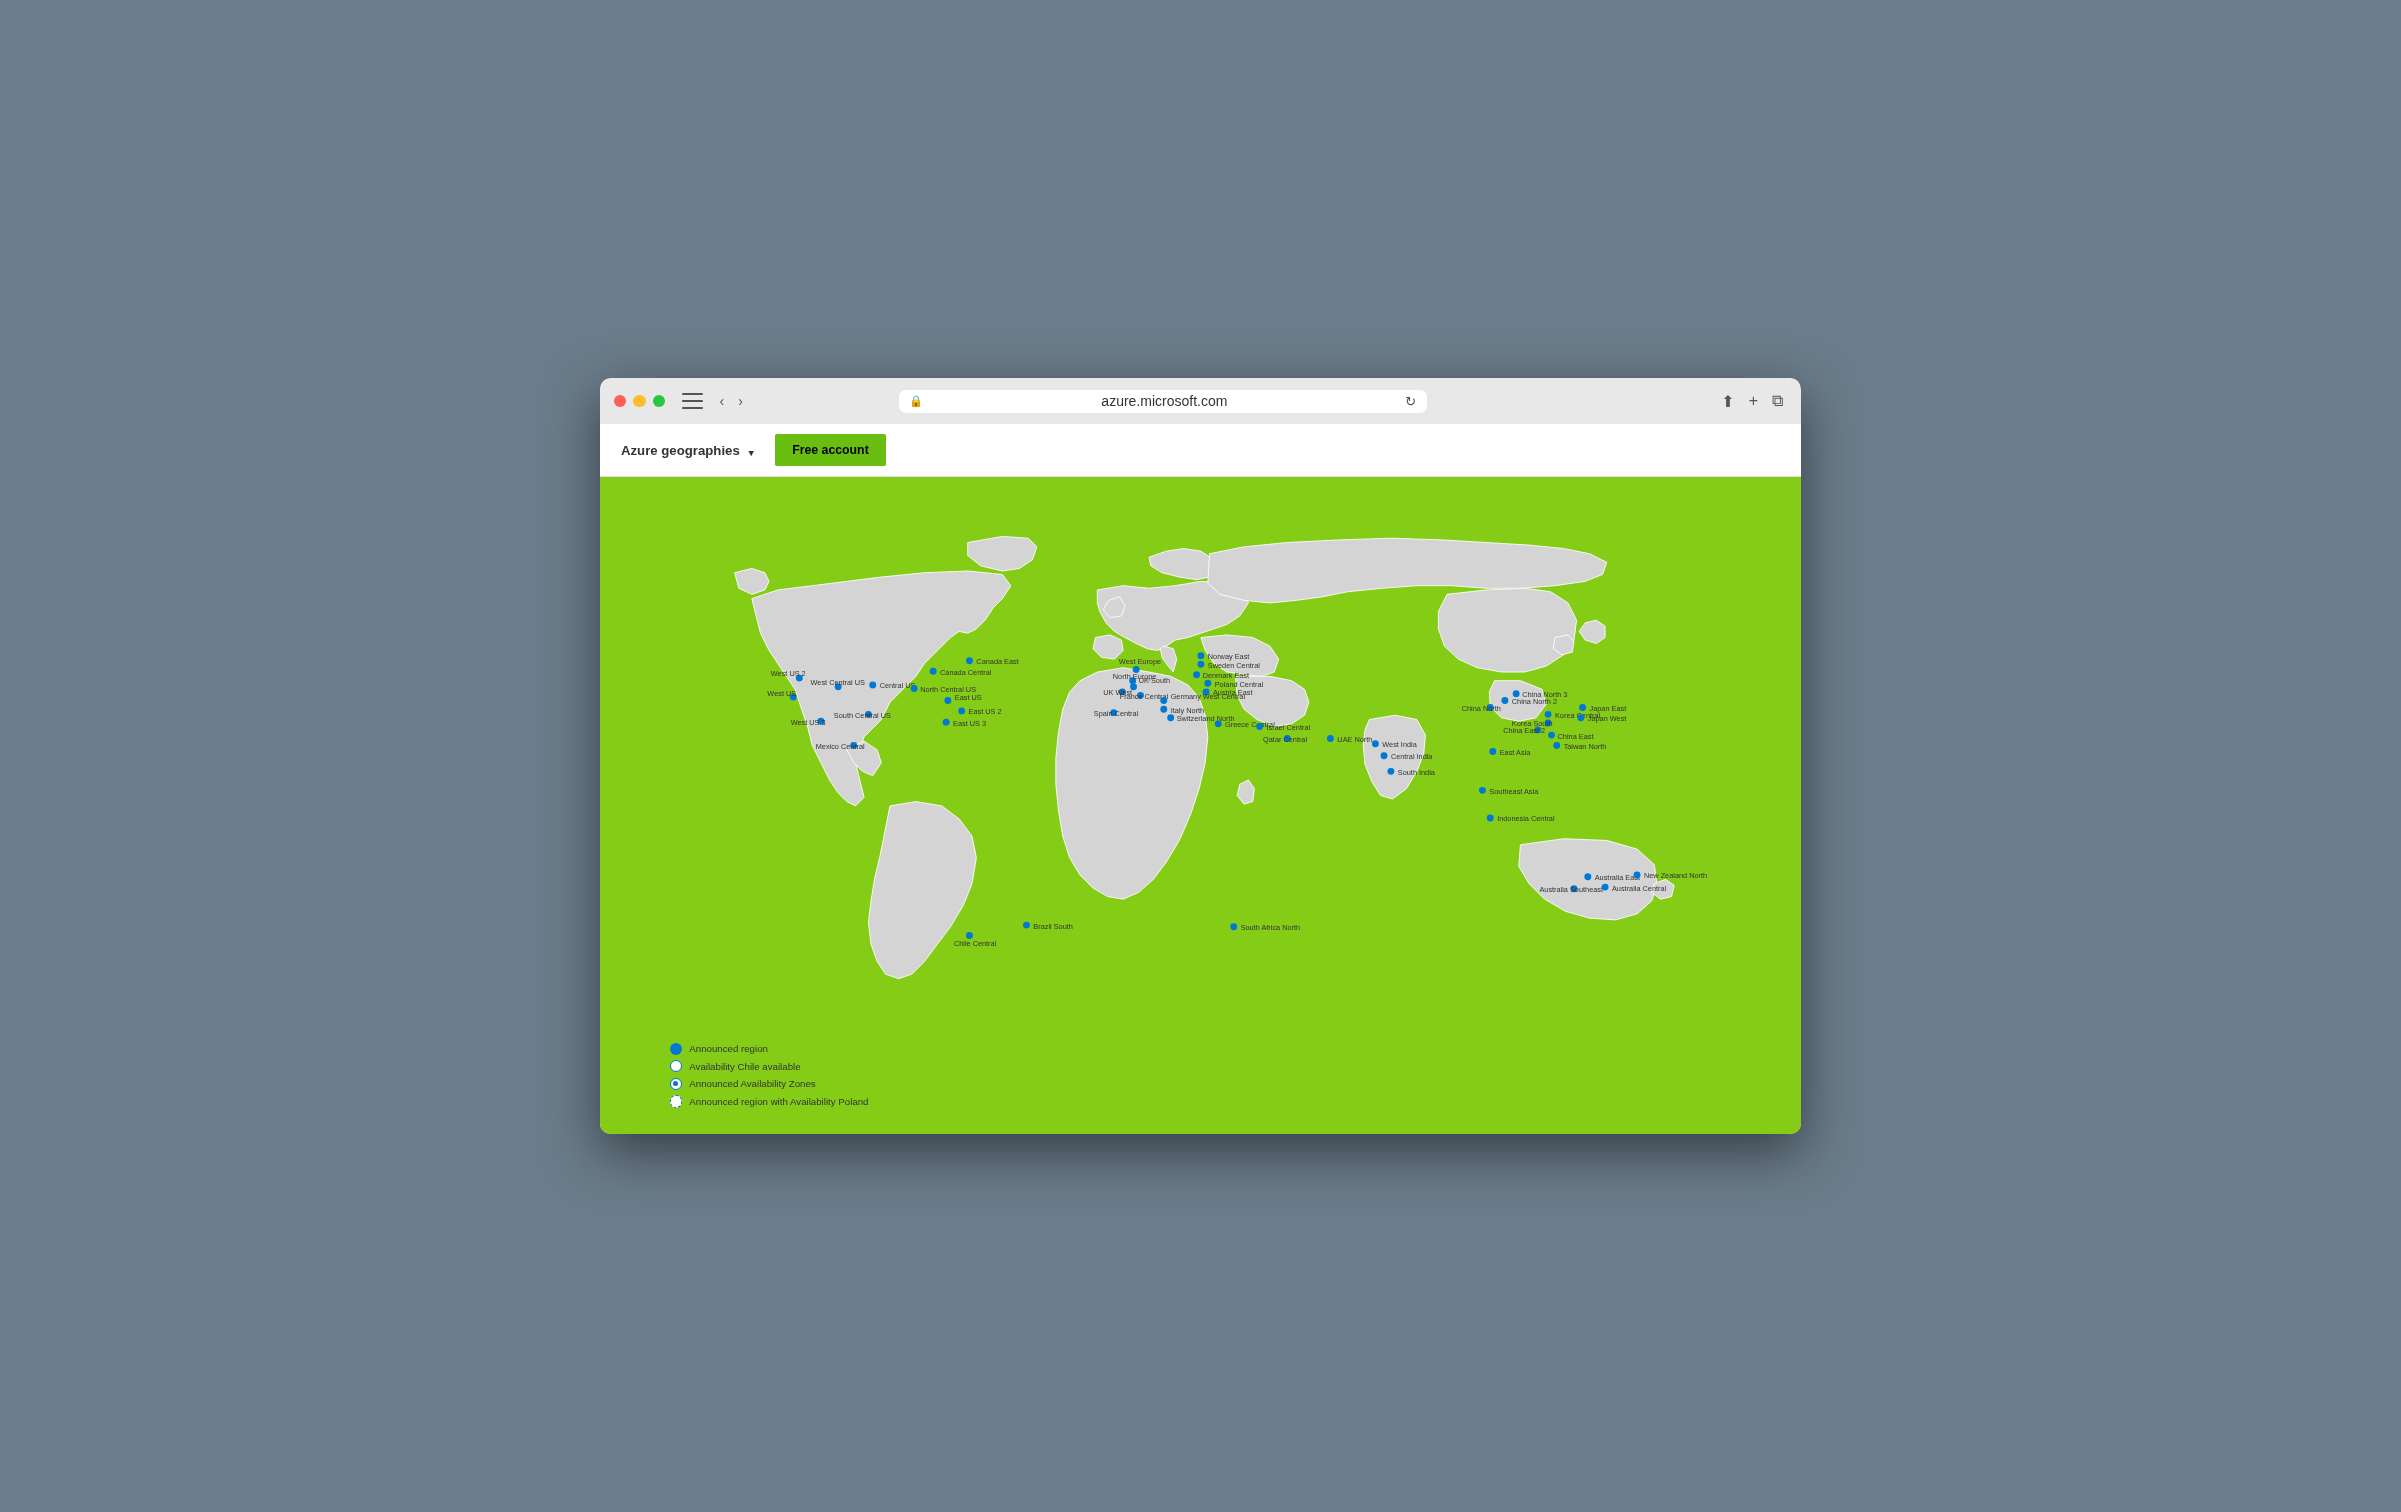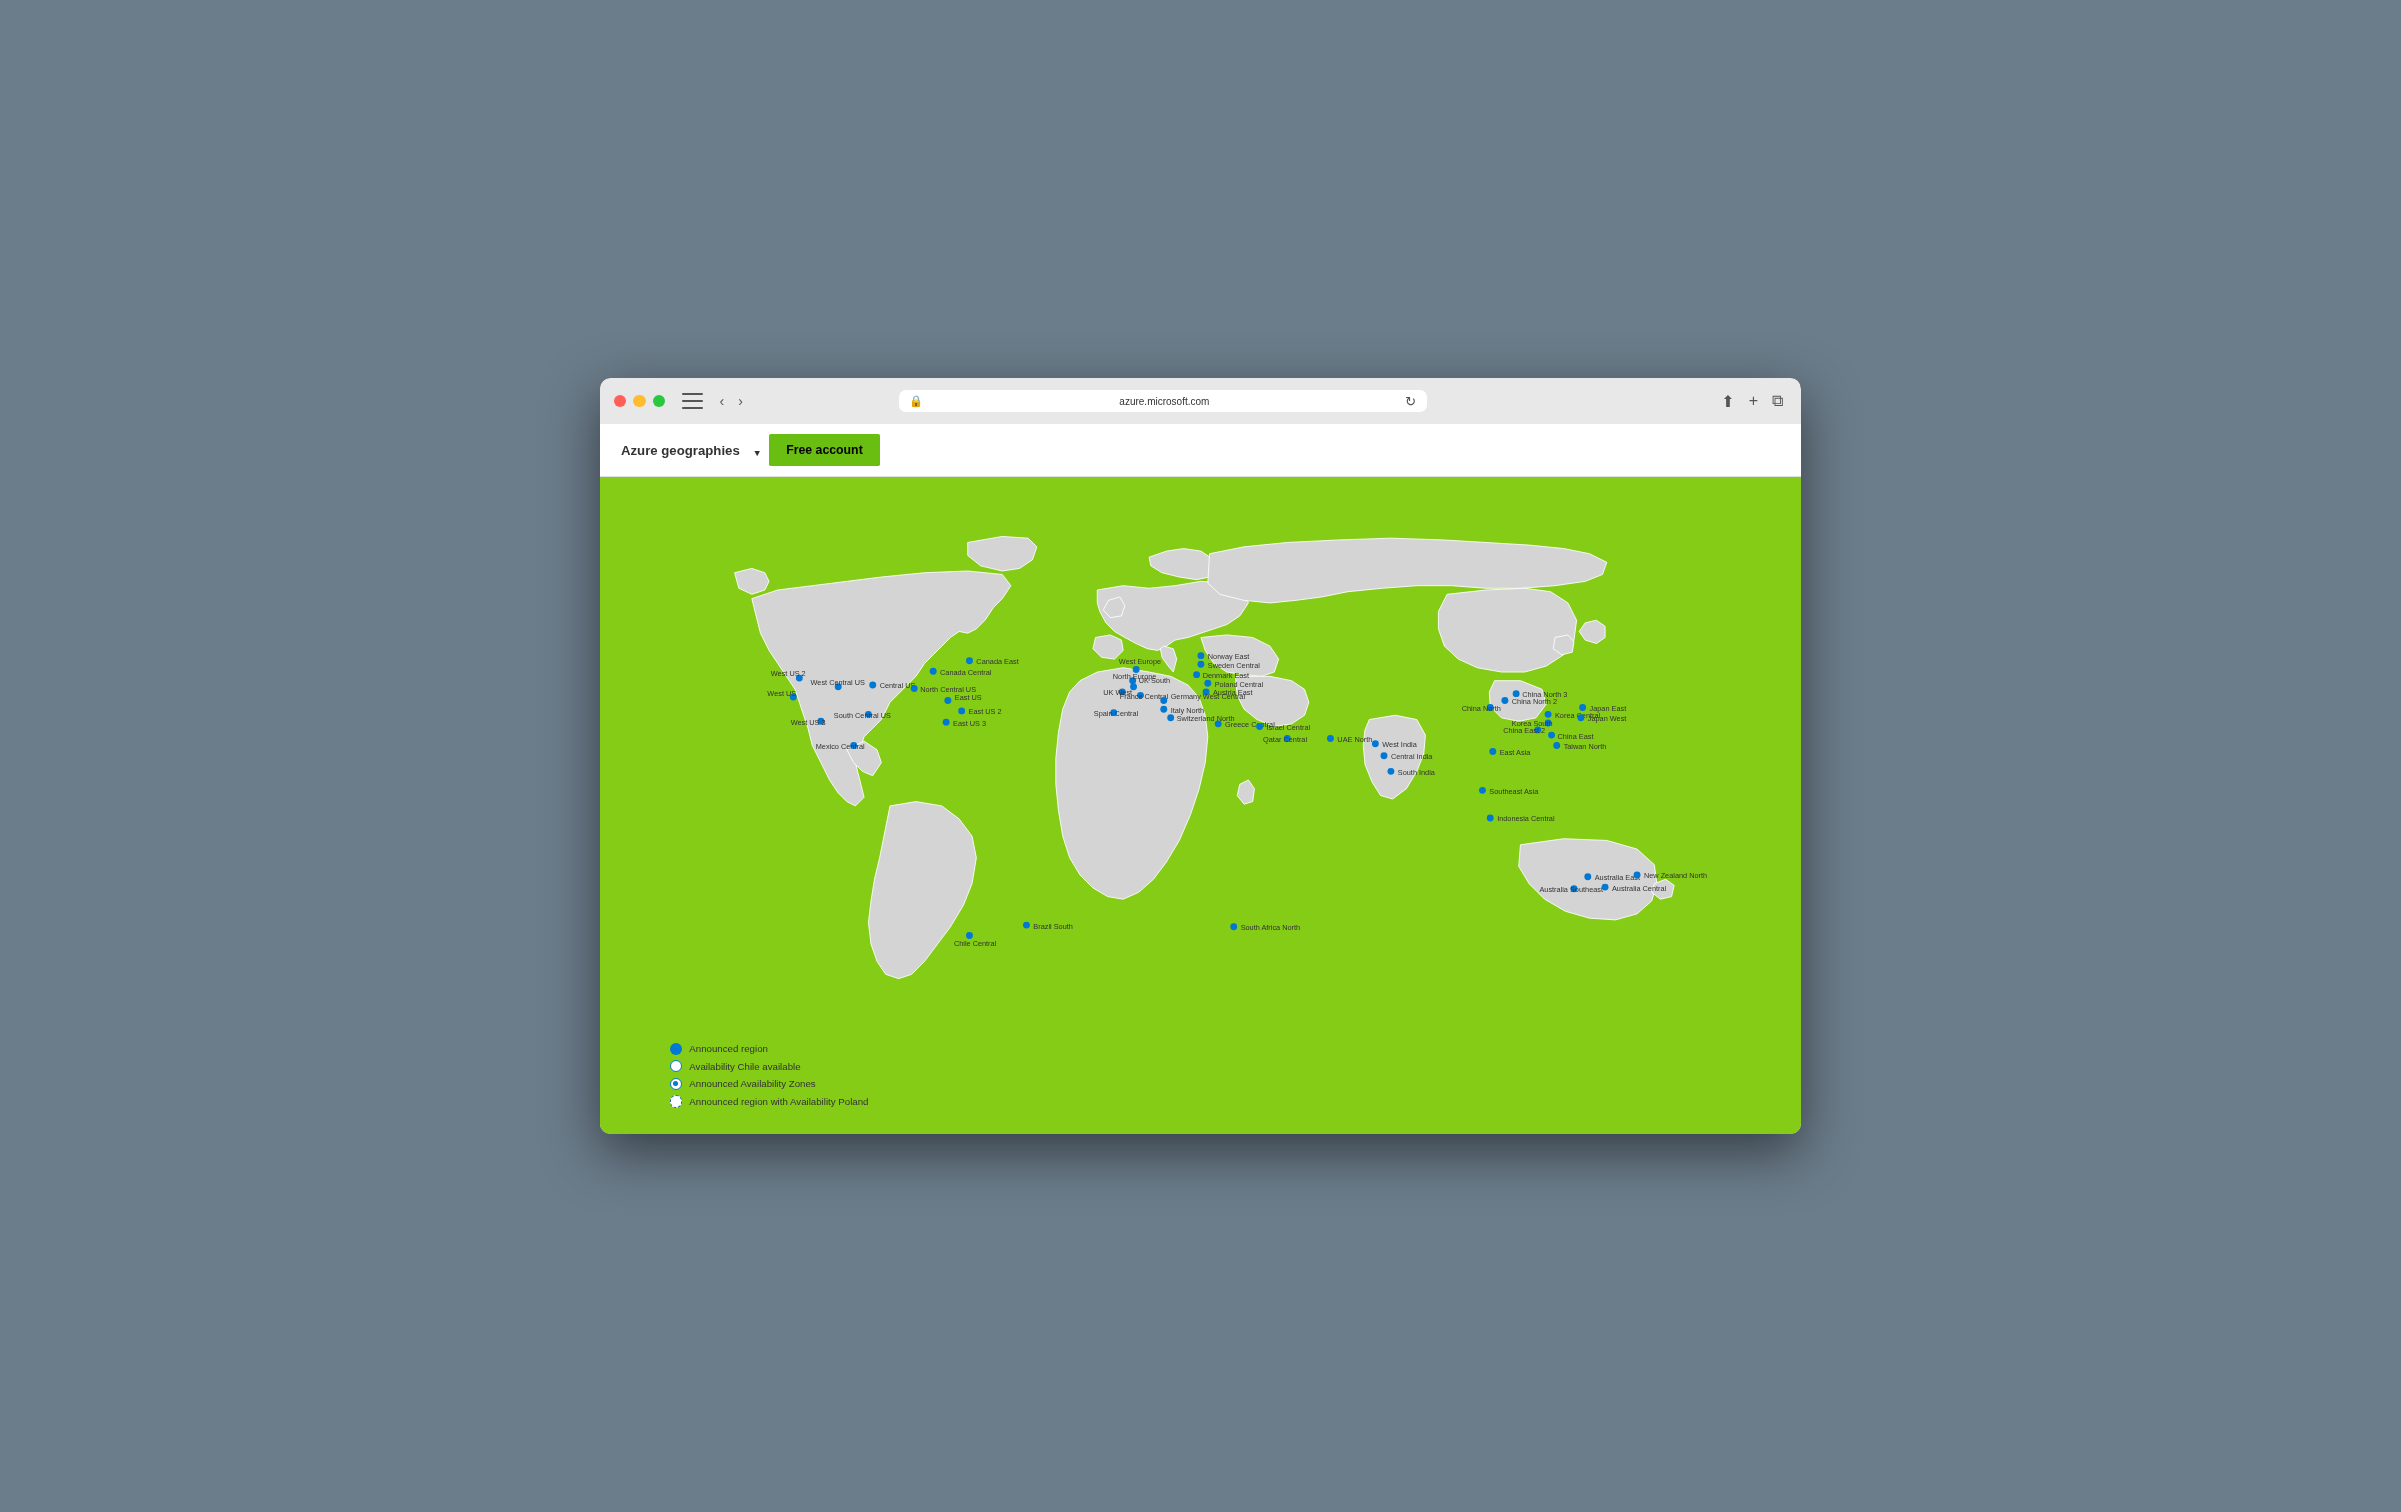--- a/index.html
+++ b/index.html
@@ -58,21 +58,21 @@
       display: flex;
       align-items: center;
       background: white;
       border-radius: 7px;
       padding: 3.5px 10.6px;
       gap: 7px;
       max-width: 528px;
       margin: 0 auto;
     }
     .lock-icon { color: #555; font-size: 11.4px; }
-    .address-text { flex: 1; font-size: 10px; color: #333; text-align: center; }
+    .address-text { flex: 1; font-size: 14px; color: #333; text-align: center; }
     .refresh-btn { background: none; border: none; cursor: pointer; color: #555; }
     .browser-actions { display: flex; gap: 7px; margin-left: auto; }
     .browser-action-btn {
       background: transparent; border: none; cursor: pointer;
       color: #555; font-size: 16px; padding: 3.5px;
     }
     .browser-content {
       flex: 1;
       background: white;
       overflow: hidden;
@@ -88,22 +88,22 @@
       padding: 0 21px;
       height: 53px;
       flex-shrink: 0;
     }
     .nav-brand {
       font-size: 13.2px;
       font-weight: 600;
       color: #333;
       display: flex;
       align-items: flex-end;
-      gap: 15px;
-      margin-right: 9px;
+      gap: 9px;
+      margin-right: 21px;
       white-space: nowrap;
     }
     .nav-links {
       display: flex;
       align-items: center;
       gap: 0;
       flex: 1;
     }
     .nav-link {
       padding: 0 14px;

